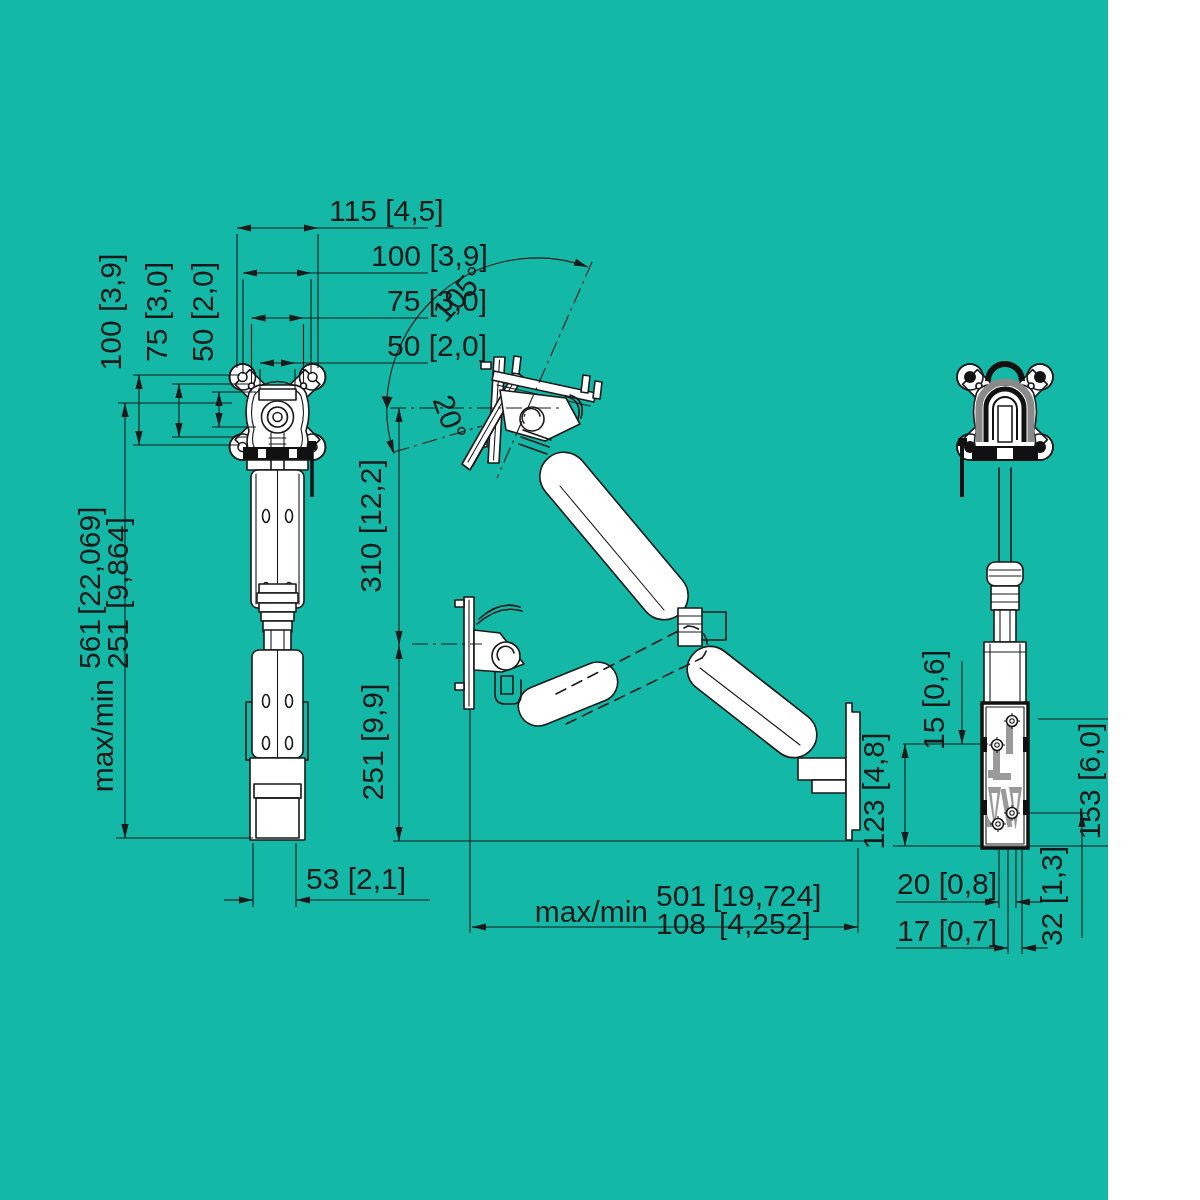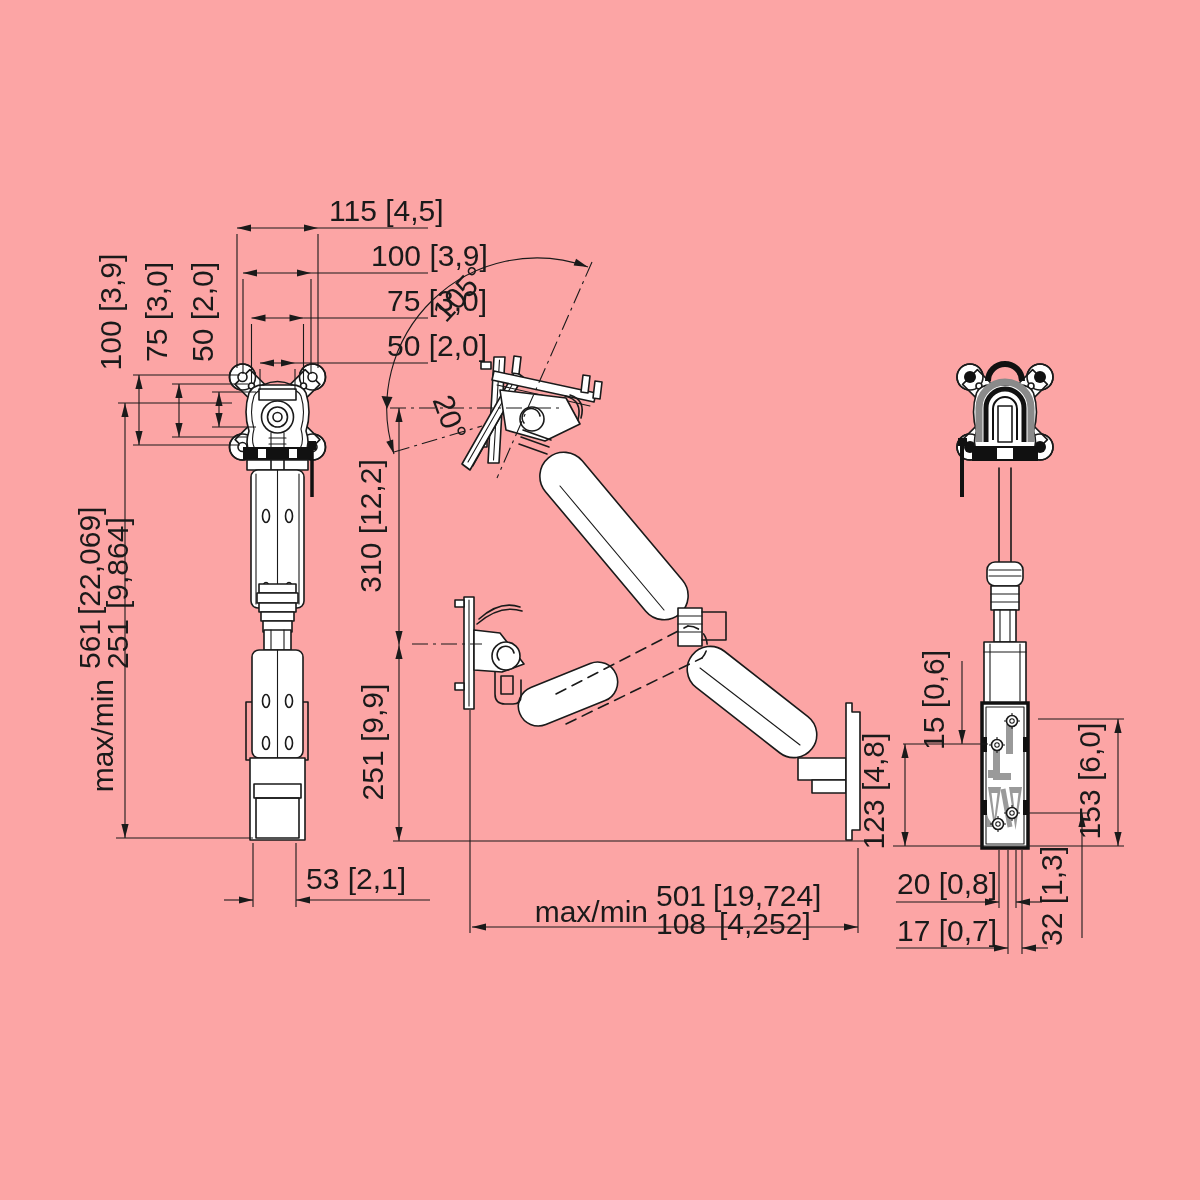--- a/index.html
+++ b/index.html
@@ -1,16 +1,16 @@
 <!DOCTYPE html>
 <html><head>
 <meta charset="utf-8">
 <style>
   html,body{margin:0;padding:0;background:#fff;}
-  #stage{width:1200px;height:1200px;background:#fca5a5;position:relative;overflow:hidden;}
+  #stage{width:1108px;height:1200px;background:#14b8a6;position:relative;overflow:hidden;}
   svg{display:block;}
   text{font-family:"Liberation Sans","DejaVu Sans",sans-serif;font-size:30px;fill:#1a1a1a;}
   .ln{fill:none;stroke:#1a1a1a;stroke-width:1.6;stroke-linejoin:round;stroke-linecap:round;}
   .th1{stroke-width:1.1;}
   .lnf{fill:#ffffff;stroke:#1a1a1a;stroke-width:1.6;stroke-linejoin:round;}
   .blk{fill:#111;stroke:none;}
   .gry{fill:#9a9a9a;stroke:none;}
   .wht{fill:#fff;stroke:none;}
   .dim{fill:none;stroke:#1a1a1a;stroke-width:1.1;stroke-linecap:butt;}
   .dsh{stroke-dasharray:11 7;}

